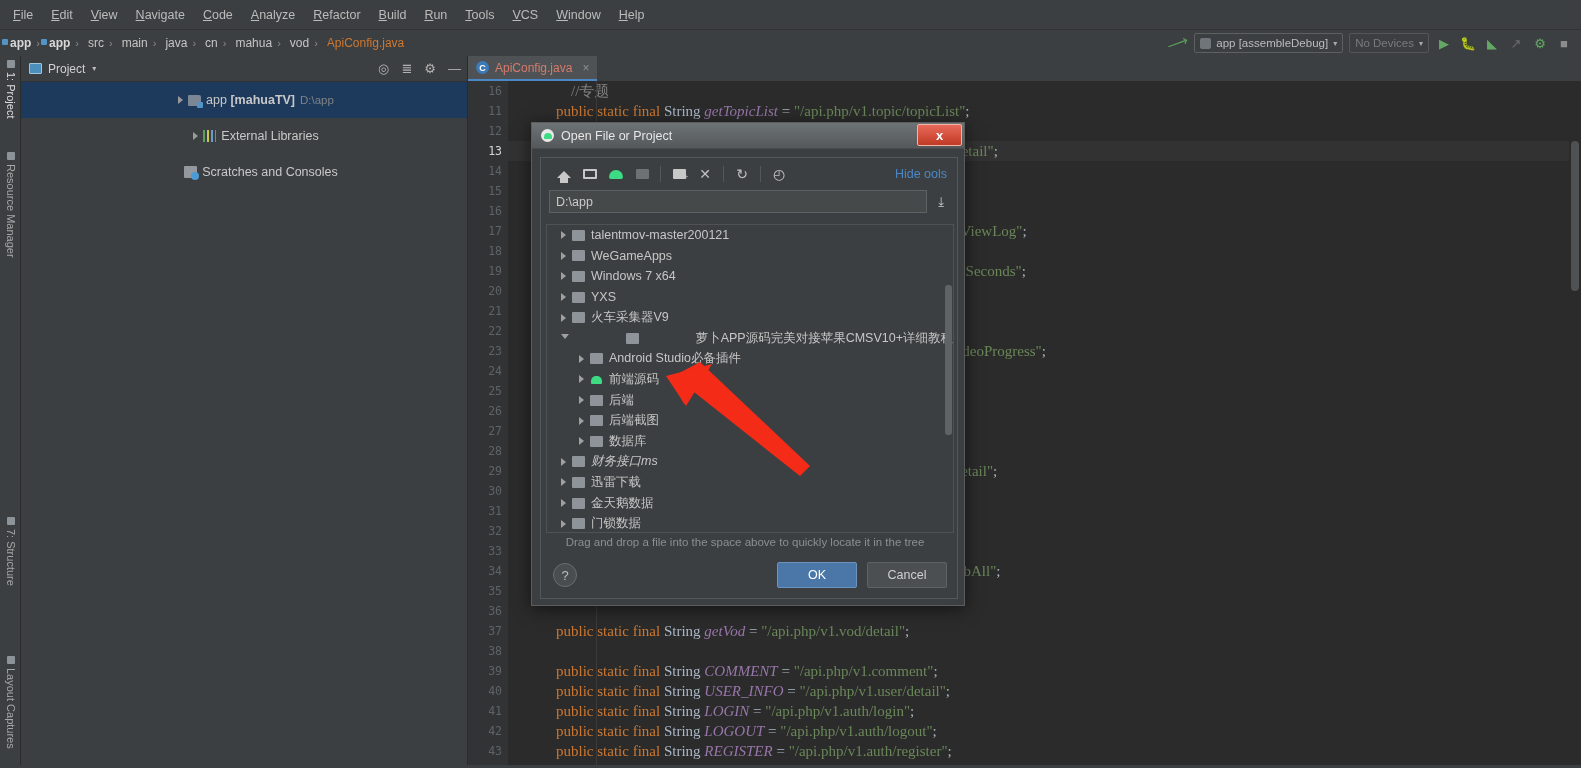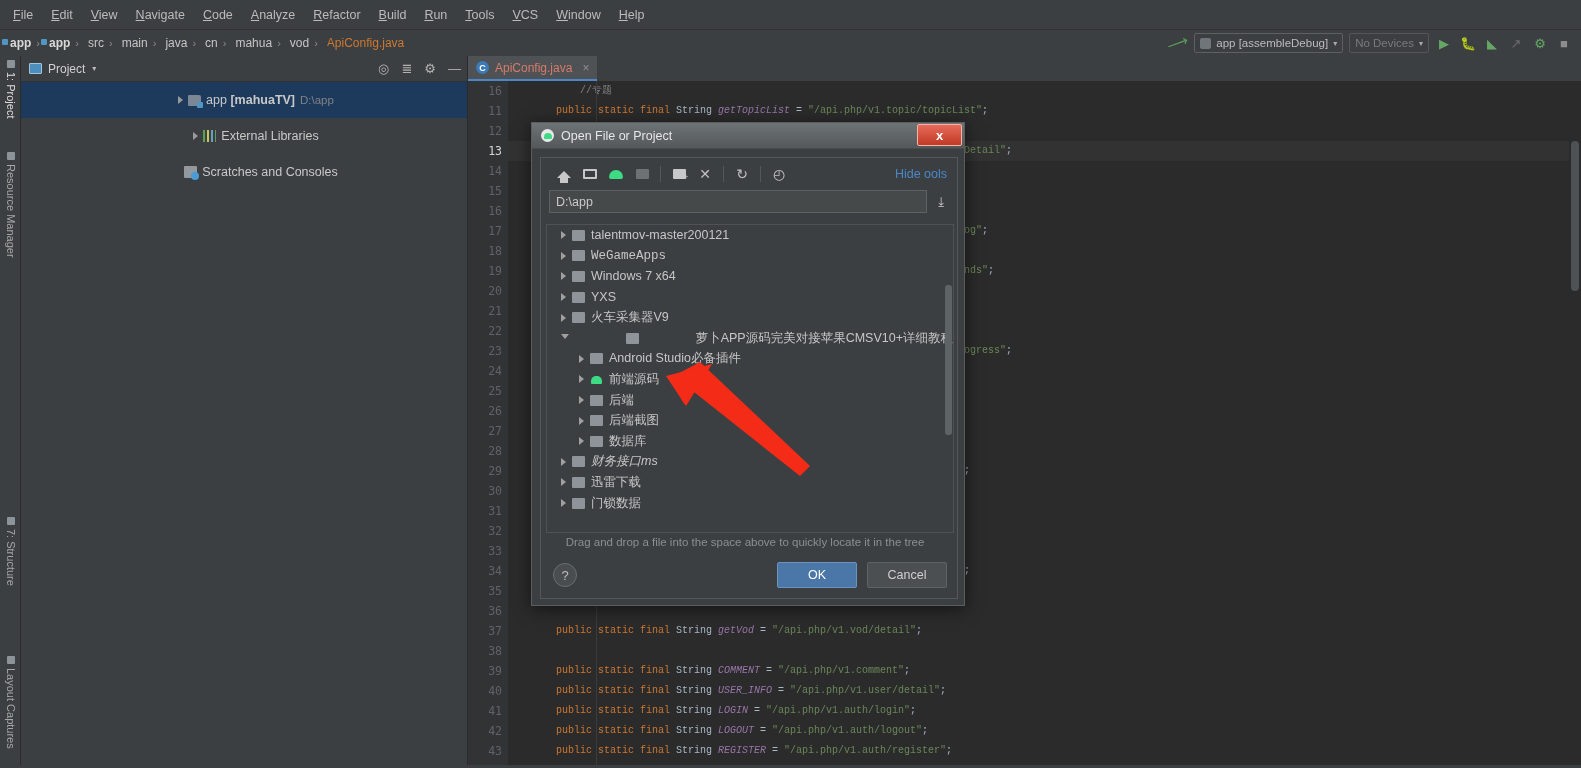--- a/index.html
+++ b/index.html
@@ -130,22 +130,22 @@
   .gutter {
     position: absolute; left: 0; top: 0; width: 40px; height: 687px; background: #313335;
   }
   .gline {
     height: 20px; line-height: 20px; text-align: right; padding-right: 6px;
     font-family: "DejaVu Sans Mono", monospace; font-size: 11.5px; color: #606366;
   }
   .gline.cur { color: #d6d6d6; }
   .codelines { position: absolute; left: 40px; top: 0; width: 1073px; height: 687px; }
   .cline {
-    height: 20px; line-height: 20px; font-family: Liberation Mono, monospace;
-    font-size: 10px; white-space: pre; color: #a9b7c6; padding-left: 48px;
+    height: 20px; line-height: 20px; font-family: Liberation Serif, serif;
+    font-size: 15px; white-space: pre; color: #a9b7c6; padding-left: 48px;
   }
   .cline.hl { background: #323232; }
   .kw { color: #cc7832; }
   .ty { color: #a9b7c6; }
   .fld { color: #9876aa; font-style: italic; }
   .str { color: #6a8759; }
   .op { color: #a9b7c6; }
   .cmt { color: #808080; }
   .guide { position: absolute; left: 88px; top: 0; width: 1px; height: 687px; background: #3b3b3b; }
 
@@ -521,21 +521,21 @@
           <span class="dlbtn">⤓</span>
         </div>
 
         <div class="treebox">
           <div id="ftree">
               <div class="ftree-row" style="padding-left: 14px;">
                 <span class="ftri"></span>
                 <span class="fic"></span>
                 <span>talentmov-master200121</span>
               </div>
-              <div class="ftree-row" style="padding-left: 14px; font-family: Liberation Mono, monospace;">
+              <div class="ftree-row" style="padding-left: 14px;">
                 <span class="ftri"></span>
                 <span class="fic"></span>
                 <span>WeGameApps</span>
               </div>
               <div class="ftree-row" style="padding-left: 14px;">
                 <span class="ftri"></span>
                 <span class="fic"></span>
                 <span>Windows 7 x64</span>
               </div>
               <div class="ftree-row" style="padding-left: 14px;">
@@ -580,20 +580,25 @@
               </div>
               <div class="ftree-row" style="padding-left: 14px; font-style: italic;">
                 <span class="ftri"></span>
                 <span class="fic"></span>
                 <span>财务接口ms</span>
               </div>
               <div class="ftree-row" style="padding-left: 14px;">
                 <span class="ftri"></span>
                 <span class="fic"></span>
                 <span>迅雷下载</span>
+              </div>
+              <div class="ftree-row" style="padding-left: 14px;">
+                <span class="ftri"></span>
+                <span class="fic"></span>
+                <span>金天鹅数据</span>
               </div>
               <div class="ftree-row" style="padding-left: 14px;">
                 <span class="ftri"></span>
                 <span class="fic"></span>
                 <span>门锁数据</span>
               </div>
             </div>
           <div class="tscroll"></div>
         </div>
 

